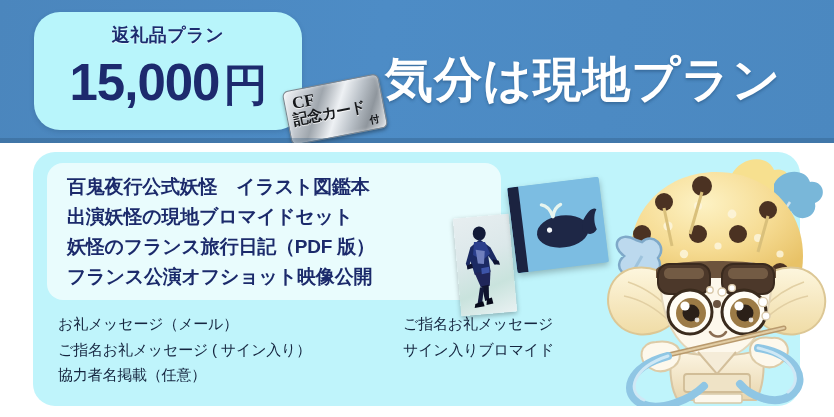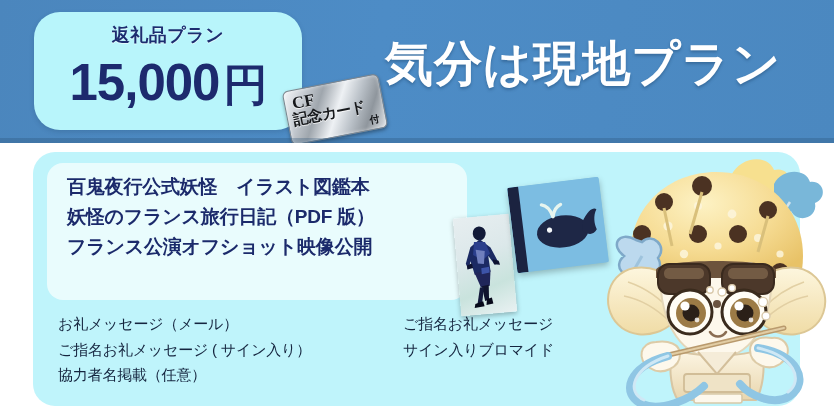--- a/index.html
+++ b/index.html
@@ -57,34 +57,34 @@
   .cf-badge .cf-sub{
     position:absolute;left:5px;top:20px;font-size:15px;font-weight:700;
     letter-spacing:-.5px;text-shadow:0 1px 0 rgba(255,255,255,.7);
   }
   .cf-badge .cf-tsuki{
     position:absolute;right:6px;bottom:2px;font-size:10px;font-weight:700;
   }
 
   
   .header-title{
-    position:absolute;left:385px;top:40px;
+    position:absolute;left:385px;top:56px;
     font-size:48px;font-weight:700;color:#ffffff;letter-spacing:1px;
     white-space:nowrap;line-height:1;
     text-shadow:0 2px 3px rgba(30,70,110,.45);
   }
 
   
   .main-panel{
     position:absolute;left:33px;top:152px;width:767px;height:254px;
     background:#bff4fb;border-radius:22px;
   }
   .perk-box{
     position:absolute;left:14px;top:11px;width:420px;height:137px;
-    background:#e9fcfd;border-radius:16px;
+    background:#e9fcfd;border-radius:16px;padding-left:34px;
   }
   .perk-list{
     position:absolute;left:20px;top:11px;
     display:flex;flex-direction:column;gap:3px;
   }
   .perk-item{
     font-size:19px;font-weight:700;color:#1b2a6b;line-height:1.42;
     white-space:nowrap;letter-spacing:-.2px;
   }
 
@@ -148,20 +148,21 @@
     </div>
 
     <div class="header-title nosel">気分は現地プラン</div>
   </div>
 
   <div class="main-panel">
 
     <div class="perk-box">
       <div class="perk-list">
         <div class="perk-item nosel">百鬼夜行公式妖怪　イラスト図鑑本</div>
+        <div class="perk-item nosel">出演妖怪の現地ブロマイドセット</div>
         <div class="perk-item nosel">妖怪のフランス旅行日記（PDF 版）</div>
         <div class="perk-item nosel">フランス公演オフショット映像公開</div>
       </div>
     </div>
 
     <div class="reward-cols">
       <div class="reward-col col-a">
         <div class="reward-item nosel">お礼メッセージ（メール）</div>
         <div class="reward-item nosel">ご指名お礼メッセージ ( サイン入り）</div>
         <div class="reward-item nosel">協力者名掲載（任意）</div>

